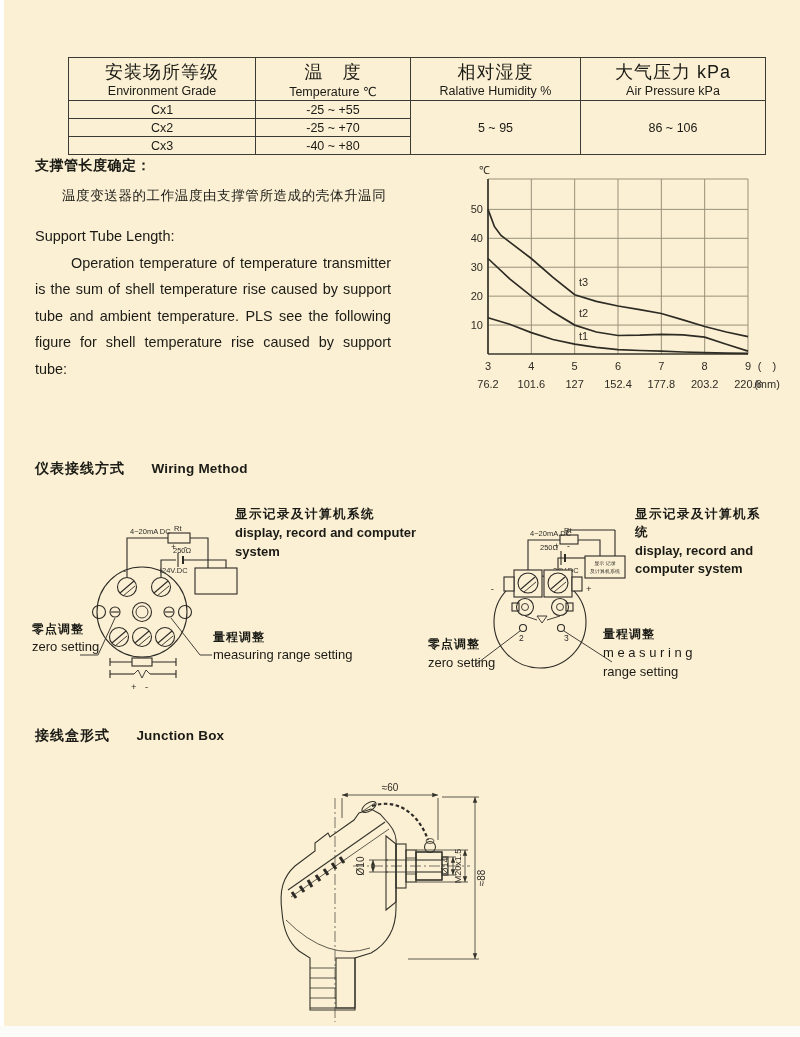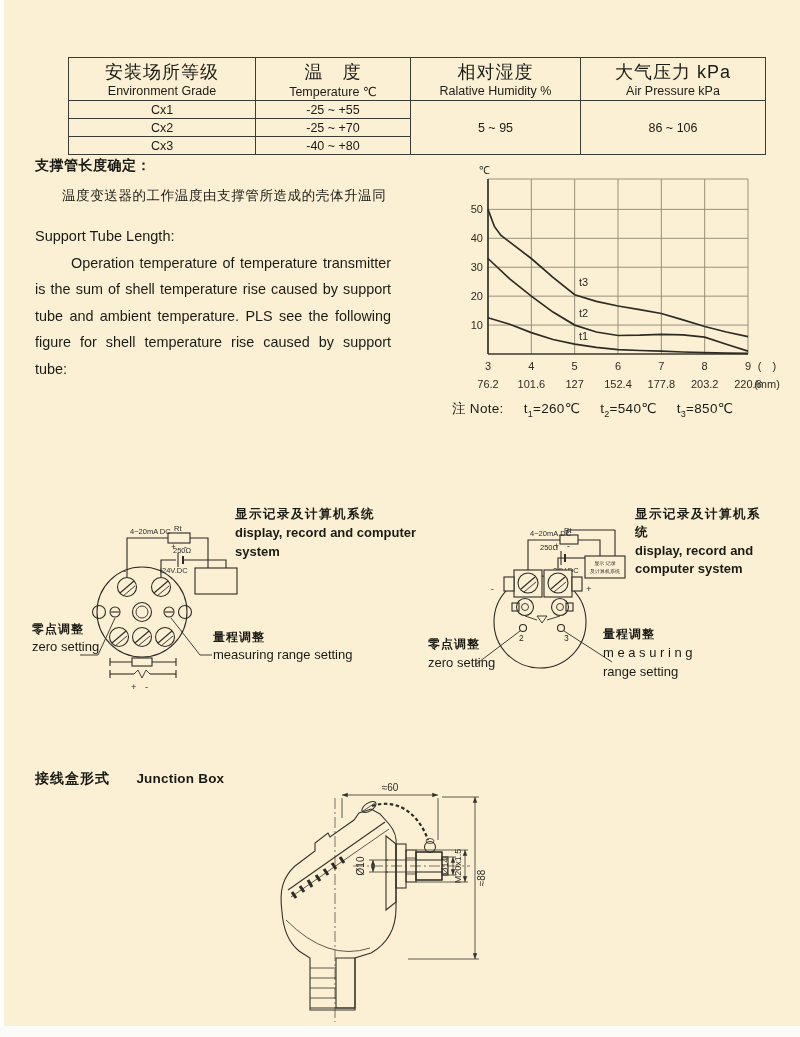--- a/index.html
+++ b/index.html
@@ -159,27 +159,25 @@
         <text x="19" y="12" class="tick">℃</text>
         <path d="M28.0,155.8 L49.7,162.2 L71.3,170.6 L93.0,177.5 L114.7,182.2 L136.3,185.3 L158.0,187.7 L179.7,188.5 L201.3,189.1 L223.0,190.0 L244.7,190.6 L266.3,191.1 L288.0,191.4" class="curve"></path>
         <text x="118.99999999999999" y="178.11570247933884" class="serieslabel">t1</text>
         <path d="M28.0,96.5 L49.7,116.8 L71.3,134.1 L93.0,150.1 L114.7,163.1 L136.3,170.0 L158.0,173.5 L179.7,173.2 L201.3,172.3 L223.0,172.9 L244.7,175.2 L266.3,182.2 L288.0,189.1" class="curve"></path>
         <text x="118.99999999999999" y="154.97520661157023" class="serieslabel">t2</text>
         <path d="M28.0,47.4 L34.5,64.7 L41.0,73.4 L71.3,96.5 L93.0,115.3 L114.7,132.7 L136.3,139.4 L158.0,144.0 L179.7,147.7 L201.3,151.5 L223.0,157.9 L244.7,164.5 L266.3,170.0 L288.0,174.6" class="curve"></path>
         <text x="118.99999999999999" y="124.31404958677686" class="serieslabel">t3</text>
       </svg>
   </div>
 
-  <div class="note-line">
-    <span class="item">注 Note:</span>
-    <span class="item"><span>t</span><sub>1</sub><span>=260℃</span></span>
-    <span class="item"><span>t</span><sub>2</sub><span>=540℃</span></span>
-    <span class="item"><span>t</span><sub>3</sub><span>=850℃</span></span>
+
+  <div class="sec-title" style="left:35px;top:460px;">
+    <span class="zh">仪表接线方式</span>
+    <span class="en" style="margin-left:22px;">Wiring Method</span>
   </div>
-
 
   <svg class="wire-svg" style="left:30px;top:500px;" width="390" height="198" viewBox="0 0 390 198">
 
     <text class="d-zh" x="205" y="18">显示记录及计算机系统</text>
     <text class="d-en" x="205" y="37">display, record and computer</text>
     <text class="d-en" x="205" y="56">system</text>
 
     <g>
       <path class="w" d="M97,77 L97,38 L138,38"></path>
       <rect class="w" x="138" y="33" width="22" height="10"></rect>
@@ -314,21 +312,21 @@
     </g>
     <path class="wthin" d="M100,131 L55,165"></path>
     <path class="wthin" d="M144,131 L192,162"></path>
     <text class="lbl-zh" x="8" y="148">零点调整</text>
     <text class="lbl-en" x="8" y="167">zero setting</text>
     <text class="lbl-zh" x="183" y="138">量程调整</text>
     <text class="lbl-en" x="183" y="157">m e a s u r i n g</text>
     <text class="lbl-en" x="183" y="176">range setting</text>
   </svg>
 
-  <div class="sec-title" style="left:35px;top:770px;">
+  <div class="sec-title" style="left:35px;top:727px;">
     <span class="zh">接线盒形式</span>
     <span class="en" style="margin-left:22px;">Junction Box</span>
   </div>
 
   <svg class="wire-svg" style="left:258px;top:780px;" width="290" height="250" viewBox="0 0 290 250">
     <defs>
       <pattern id="hatch" patternUnits="userSpaceOnUse" width="5" height="5" patternTransform="rotate(45)">
         <line x1="0" y1="0" x2="0" y2="5" stroke="#4a473c" stroke-width="0.9"></line>
       </pattern>
       <marker id="arr" viewBox="0 0 10 10" refX="9" refY="5" markerWidth="8" markerHeight="8" orient="auto-start-reverse">

